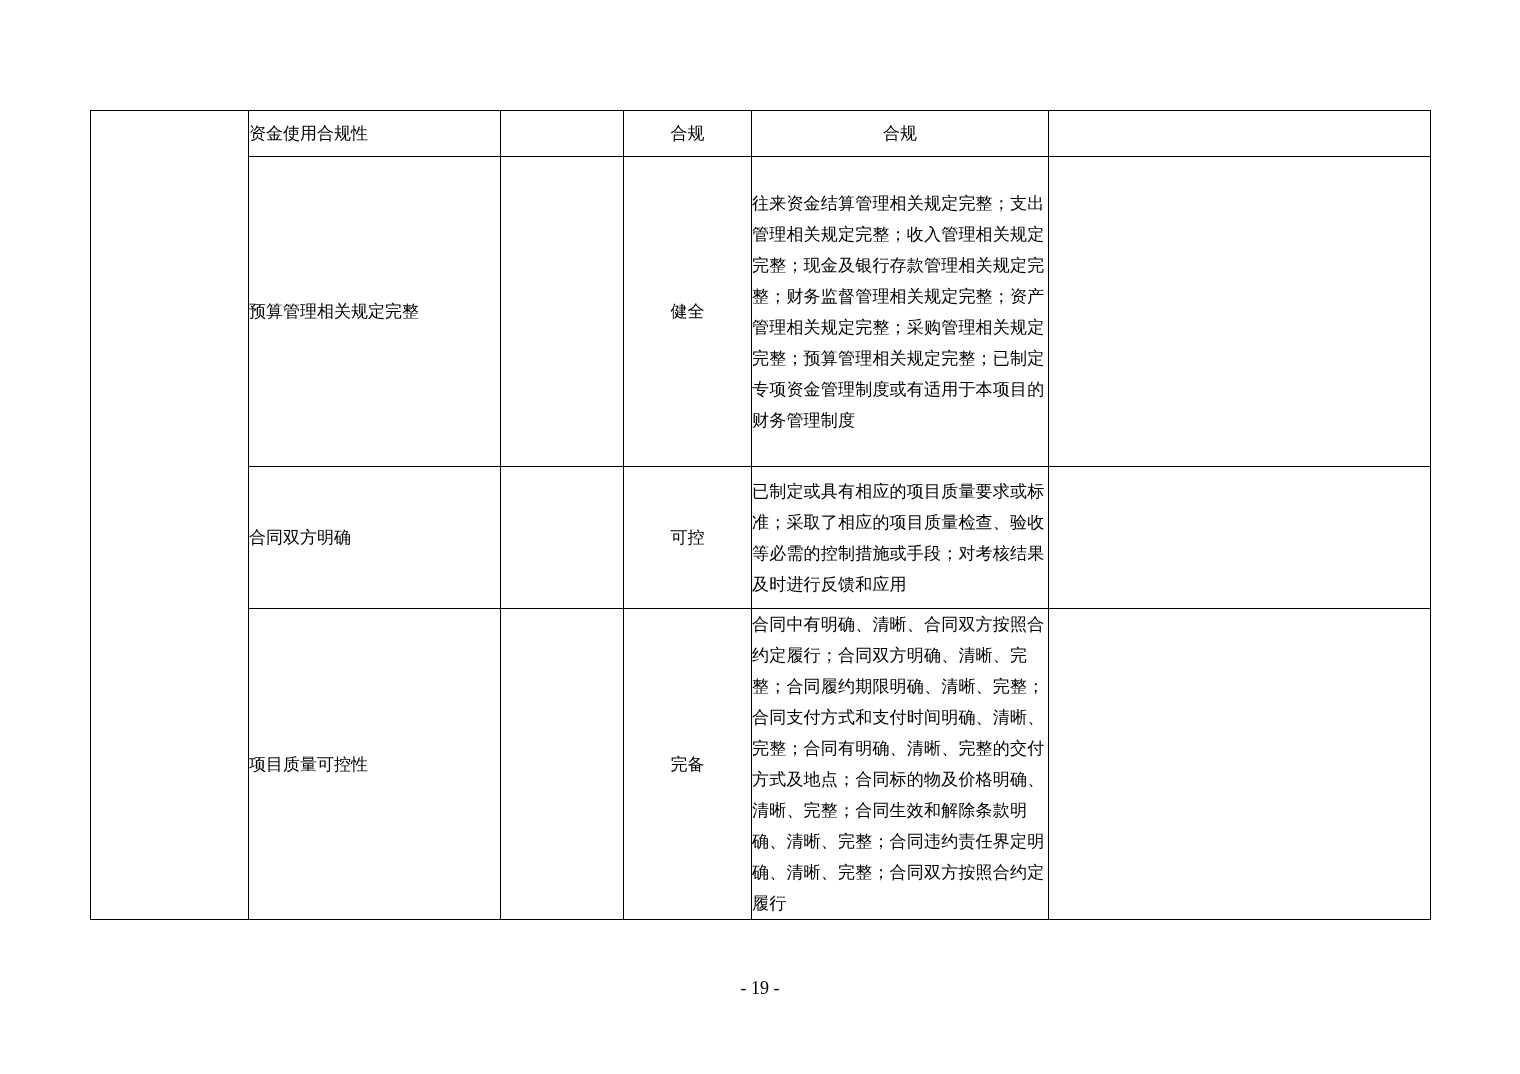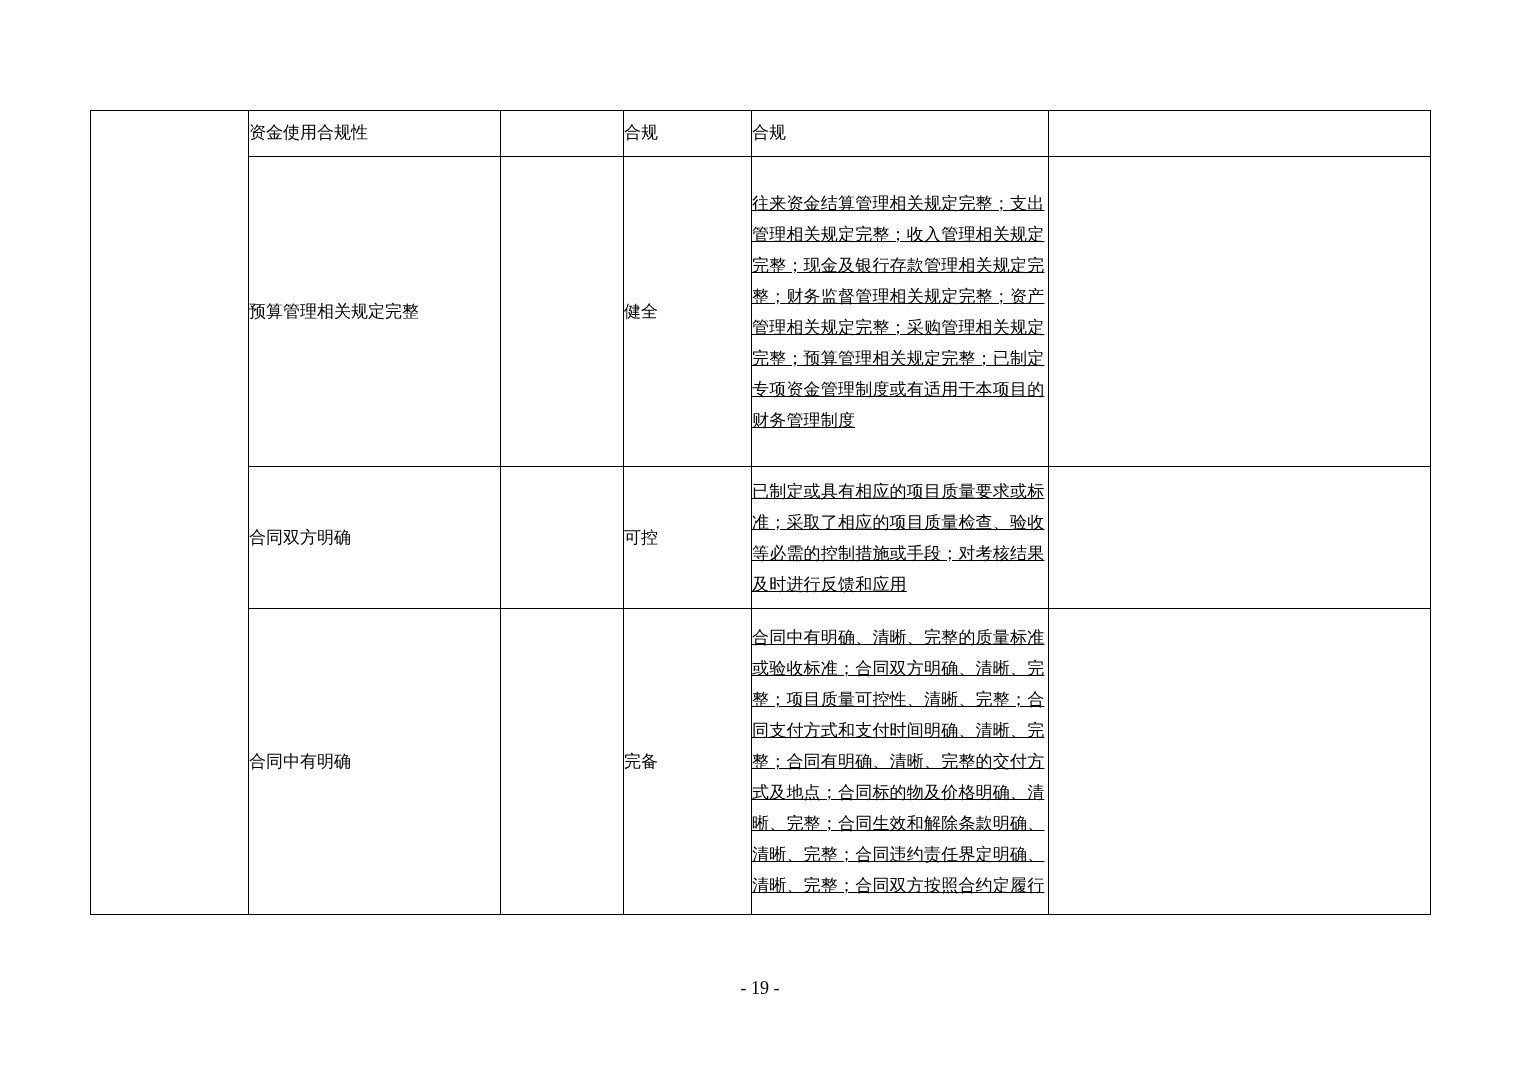--- a/index.html
+++ b/index.html
@@ -44,60 +44,60 @@
   col.c2 { width: 252px; }
   col.c3 { width: 123px; }
   col.c4 { width: 128px; }
   col.c5 { width: 297px; }
   col.c6 { width: 382px; }
 
   .cell-pad-left {
     padding: 6px 10px 6px 14px;
   }
   .cell-center {
+    text-align: center;
   }
   .cell-desc {
     padding: 10px 14px 10px 16px;
     text-align: left;
     line-height: 31px;
     letter-spacing: 0.2px;
   }
   .blank-cell { }
   .footer {
     position: absolute;
     left: 0;
     top: 978px;
     width: 1520px;
     text-align: center;
     font-size: 18px;
     font-family: "Liberation Serif", "DejaVu Serif", serif;
   }
   .desc-text {
     display: block;
     white-space: pre-wrap;
-    text-decoration: underline;
   }
 </style>
 </head>
 <body>
 
 <div class="page">
 
   <div class="table-wrap">
     <table class="doc-table">
       <colgroup>
         <col class="c1">
         <col class="c2">
         <col class="c3">
         <col class="c4">
         <col class="c5">
         <col class="c6">
       </colgroup>
       <tbody>
-        <tr style="height:46px;font-family:Liberation Mono, monospace;">
+        <tr style="height:46px;">
           <td class="blank-cell" rowspan="4"></td>
           <td class="cell-pad-left">资金使用合规性</td>
           <td class="blank-cell cell-center"></td>
           <td class="cell-center">合规</td>
           <td class="cell-center">合规</td>
           <td class="blank-cell"></td>
         </tr>
         <tr style="height:310px;">
           <td class="cell-pad-left">预算管理相关规定完整</td>
           <td class="blank-cell cell-center"></td>
@@ -110,25 +110,25 @@
         <tr style="height:142px;">
           <td class="cell-pad-left">合同双方明确</td>
           <td class="blank-cell cell-center"></td>
           <td class="cell-center">可控</td>
           <td class="cell-desc">
               <span class="desc-text">已制定或具有相应的项目质量要求或标准；采取了相应的项目质量检查、验收等必需的控制措施或手段；对考核结果及时进行反馈和应用</span>
             </td>
           <td class="blank-cell"></td>
         </tr>
         <tr style="height:306px;">
-          <td class="cell-pad-left">合同中有明确</td>
+          <td class="cell-pad-left">项目质量可控性</td>
           <td class="blank-cell cell-center"></td>
           <td class="cell-center">完备</td>
           <td class="cell-desc">
-              <span class="desc-text">合同中有明确、清晰、完整的质量标准或验收标准；合同双方明确、清晰、完整；项目质量可控性、清晰、完整；合同支付方式和支付时间明确、清晰、完整；合同有明确、清晰、完整的交付方式及地点；合同标的物及价格明确、清晰、完整；合同生效和解除条款明确、清晰、完整；合同违约责任界定明确、清晰、完整；合同双方按照合约定履行</span>
+              <span class="desc-text">合同中有明确、清晰、合同双方按照合约定履行；合同双方明确、清晰、完整；合同履约期限明确、清晰、完整；合同支付方式和支付时间明确、清晰、完整；合同有明确、清晰、完整的交付方式及地点；合同标的物及价格明确、清晰、完整；合同生效和解除条款明确、清晰、完整；合同违约责任界定明确、清晰、完整；合同双方按照合约定履行</span>
             </td>
           <td class="blank-cell"></td>
         </tr>
       </tbody>
     </table>
   </div>
 
   <div class="footer">- 19 -</div>
 
 </div>

